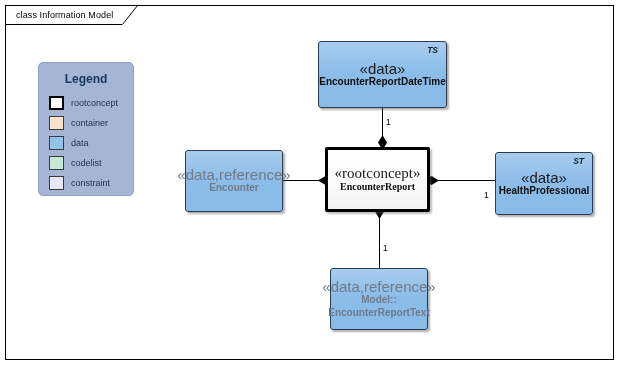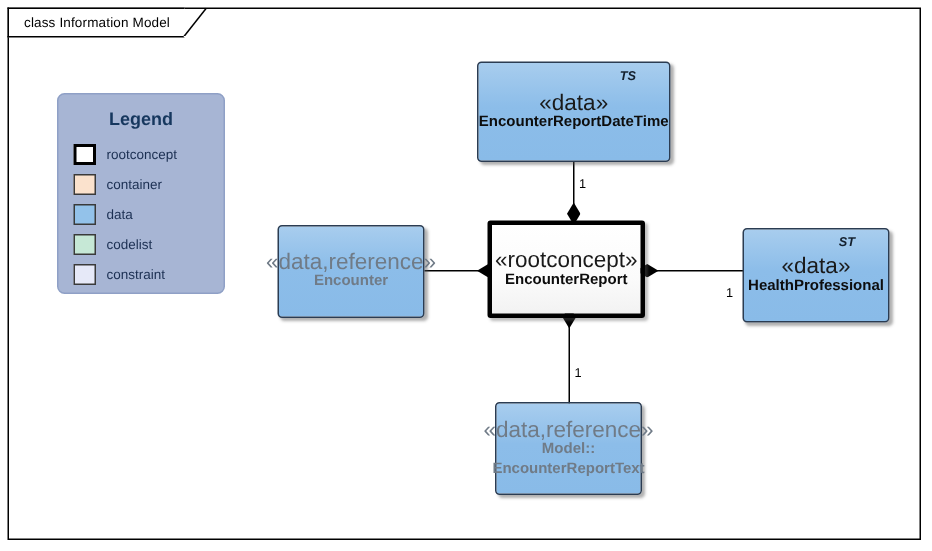--- a/index.html
+++ b/index.html
@@ -54,21 +54,21 @@
     top: 5px;
     width: 16px;
     height: 20px;
   }
 
   
   .legend {
     position: absolute;
     left: 38px;
     top: 62px;
-    width: 112px;
+    width: 96px;
     height: 134px;
     background: #a7b5d4;
     border: 1px solid #8fa0c6;
     border-radius: 5px;
     box-sizing: border-box;
   }
   .legend-title {
     text-align: center;
     font-size: 12px;
     font-weight: bold;
@@ -115,41 +115,42 @@
   .node.data {
     background: linear-gradient(180deg, #a8cdee 0%, #8cbde9 45%, #89bbe8 100%);
     border: 1px solid #2b3c52;
     box-shadow: 2px 2px 2px rgba(80,80,80,.45);
   }
   .node.root {
     background: linear-gradient(180deg, #ffffff 0%, #fbfbfb 60%, #f2f2f2 100%);
     border: 3px solid #000000;
     border-radius: 2px;
     box-shadow: 2px 2px 2px rgba(90,90,90,.40);
+    font-family: Liberation Serif, serif;
   }
   .stereotype {
     font-size: 15px;
     line-height: 13px;
     color: #1a1a1a;
   }
   .nodename {
     font-size: 10px;
     line-height: 13px;
     font-weight: bold;
     color: #0d0d0d;
     white-space: nowrap;
   }
   .node.ref .stereotype,
   .node.ref .nodename {
     color: #707b87;
   }
   .corner-tag {
     position: absolute;
     top: 3px;
-    right: 22px;
+    right: 8px;
     font-size: 8.5px;
     font-style: italic;
     font-weight: bold;
     color: #14202e;
   }
 
   
   .line {
     position: absolute;
     background: #000000;

